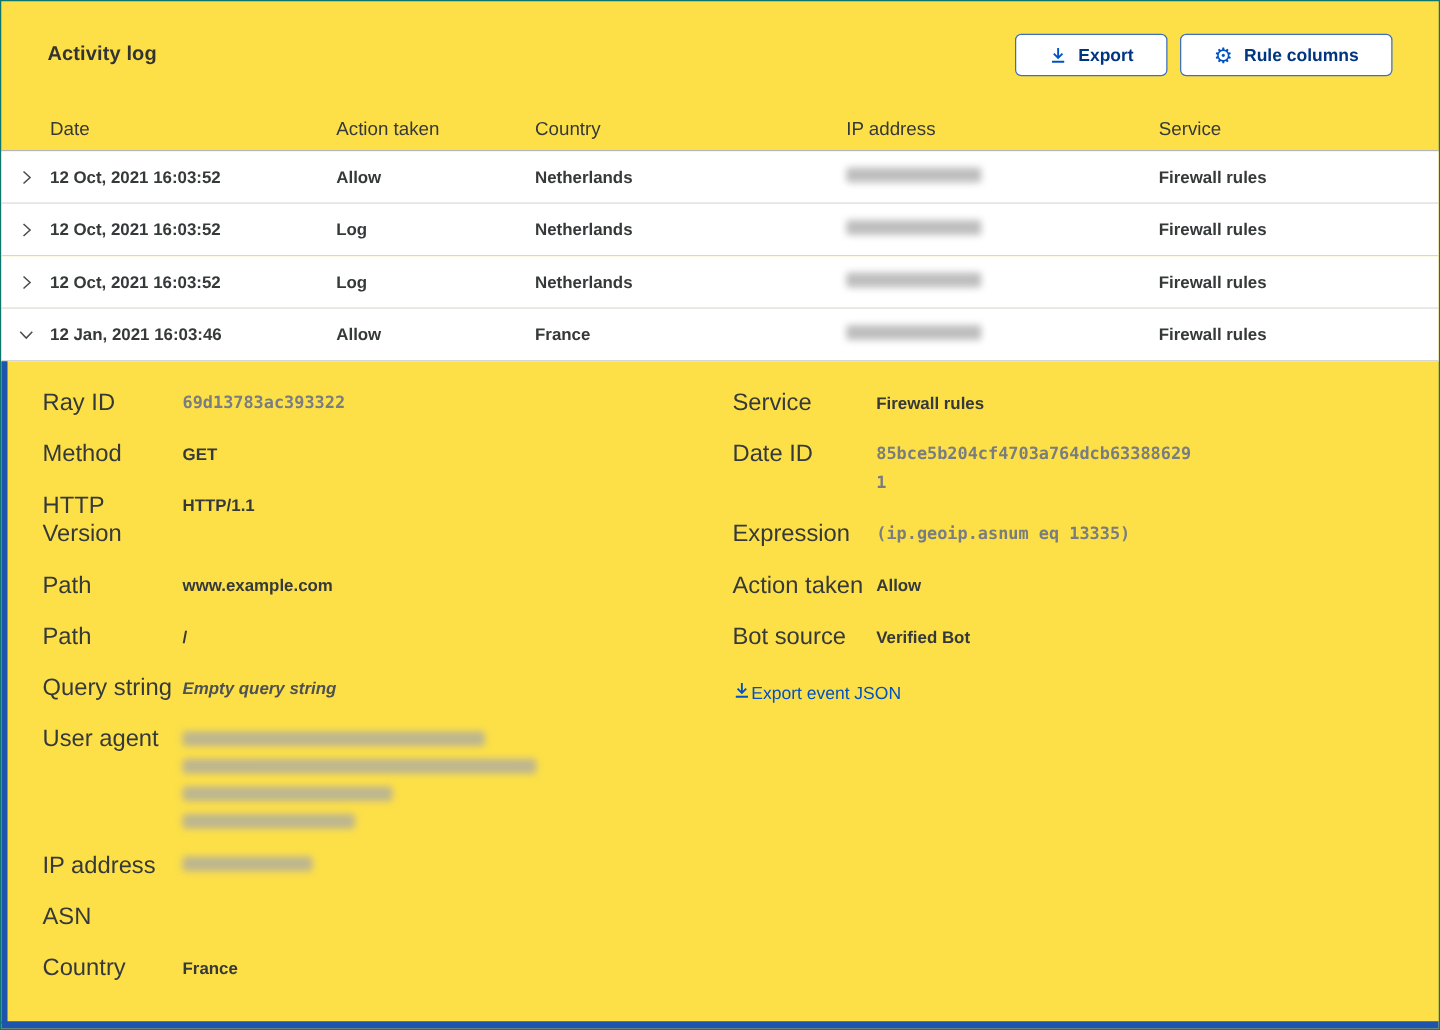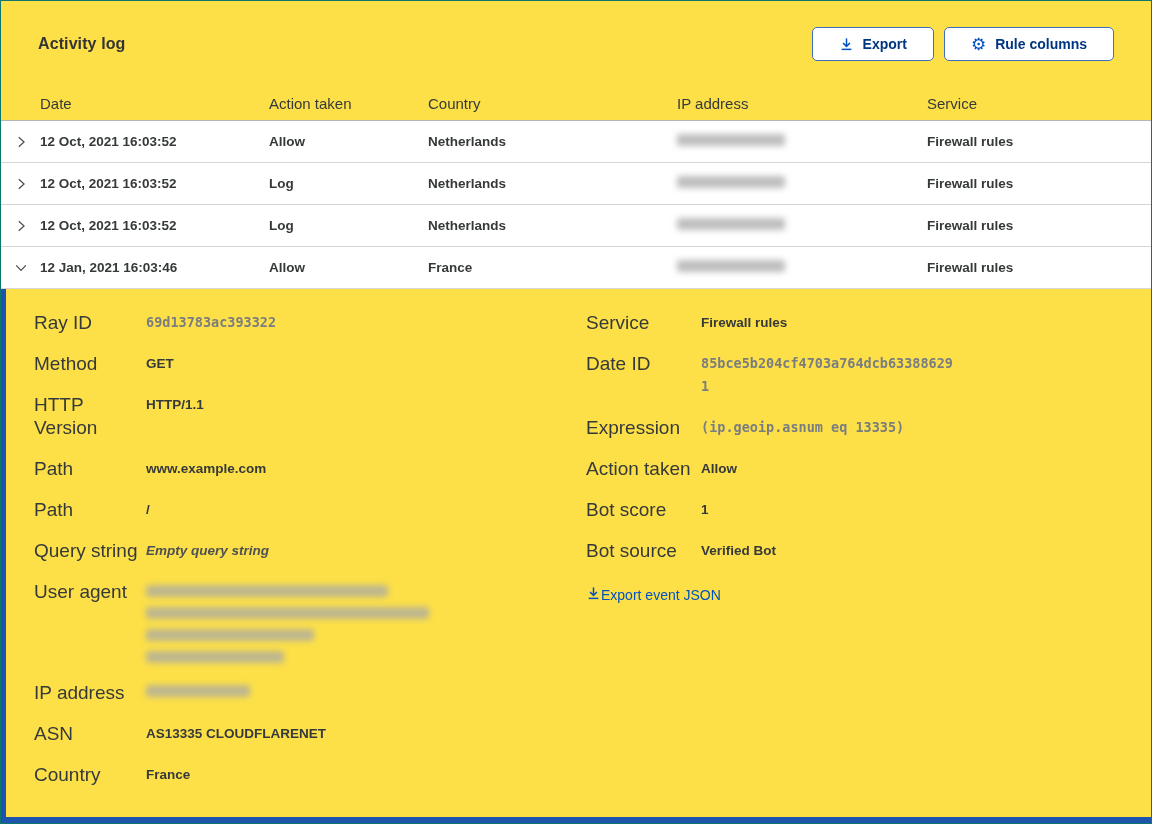--- a/index.html
+++ b/index.html
@@ -226,21 +226,20 @@
           <span class="redacted ua-line" style="width:168px"></span>
           <span class="redacted ua-line" style="width:138px"></span>
         </span>
       </div>
       <div class="field">
         <span class="flabel">IP address</span>
         <span class="fvalue"><span class="redacted" style="width:104px"></span></span>
       </div>
       <div class="field">
         <span class="flabel">ASN</span>
-        <span class="fvalue">AS13335 CLOUDFLARENET</span>
       </div>
       <div class="field">
         <span class="flabel">Country</span>
         <span class="fvalue">France</span>
       </div>
     </div>
 
     <div class="detail-right">
       <div class="field">
         <span class="flabel">Service</span>
@@ -250,24 +249,20 @@
         <span class="flabel">Date ID</span>
         <span class="fvalue mono">85bce5b204cf4703a764dcb633886291</span>
       </div>
       <div class="field">
         <span class="flabel">Expression</span>
         <span class="fvalue mono">(ip.geoip.asnum eq 13335)</span>
       </div>
       <div class="field">
         <span class="flabel">Action taken</span>
         <span class="fvalue">Allow</span>
-      </div>
-      <div class="field">
-        <span class="flabel">Bot score</span>
-        <span class="fvalue">1</span>
       </div>
       <div class="field">
         <span class="flabel">Bot source</span>
         <span class="fvalue">Verified Bot</span>
       </div>
       <a class="export-json">
         <span>
           <svg width="15" height="15" viewBox="0 0 16 16" fill="none" stroke="#0051c3" stroke-width="1.6">
             <path d="M8 1.5v8.2"></path>
               <path d="M4.3 6.3L8 10l3.7-3.7"></path>

